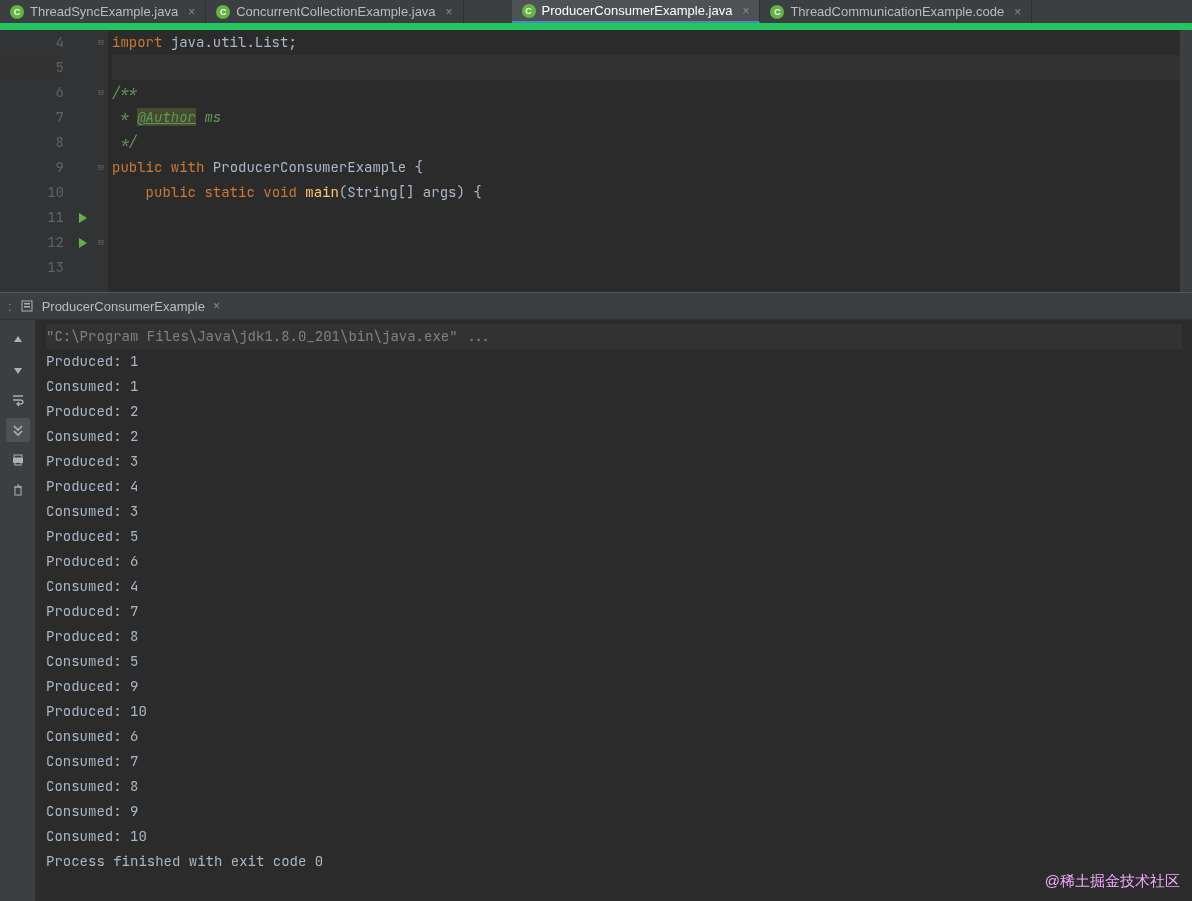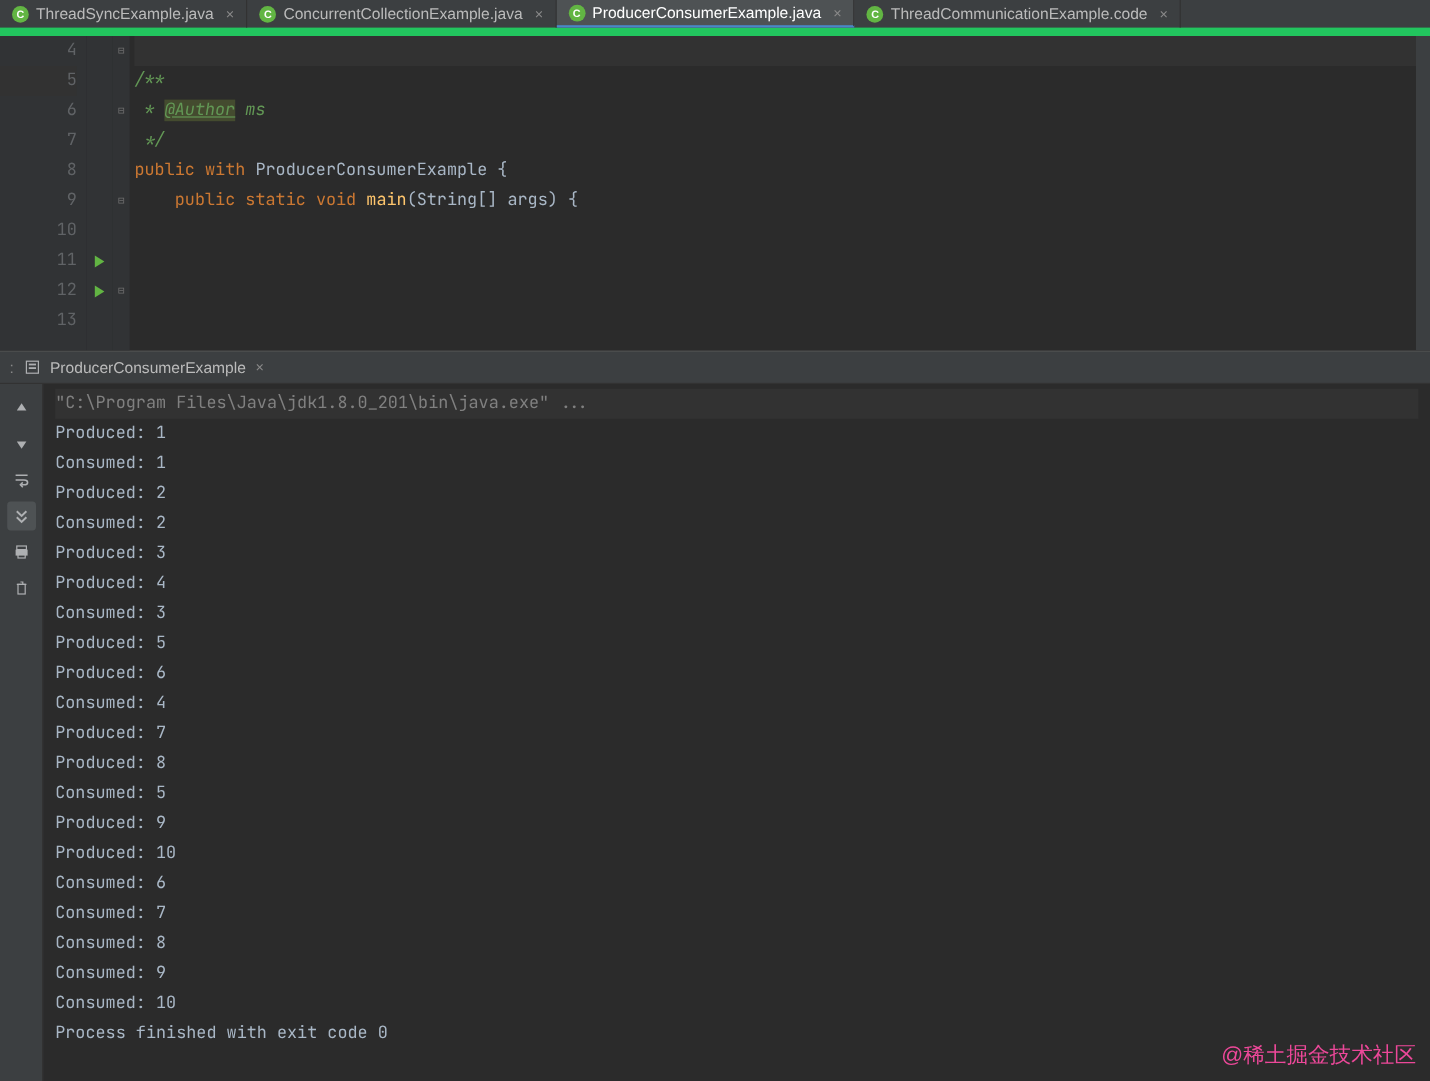--- a/index.html
+++ b/index.html
@@ -30,20 +30,21 @@
     padding: 0 10px;
     color: #bbbbbb;
     border-right: 1px solid #323232;
     cursor: pointer;
     white-space: nowrap;
   }
   .tab.active {
     background: #4e5254;
     color: #ffffff;
     border-bottom: 2px solid #4a88c7;
+    margin-left: 48px;
   }
   .tab .icon-c {
     width: 14px; height: 14px; border-radius: 50%;
     background: #62b543;
     color: #fff; font-size: 9px; font-weight: bold;
     display: flex; align-items: center; justify-content: center;
     flex-shrink: 0;
   }
   .tab .icon-c::before { content: "C"; }
   .tab .close-x {
@@ -135,21 +136,21 @@
     font-family: "JetBrains Mono", Consolas, monospace;
     font-size:14px;
     line-height:25px;
     padding:4px 10px;
     white-space:pre;
     color:#a9b7c6;
     overflow:hidden;
   }
   .console .cmd{color:#808080;background:#323232;}
   .watermark{
-    position:absolute;right:12px;bottom:10px;color:#ec4899;font-size:18px;
+    position:absolute;right:12px;bottom:10px;color:#f0abfc;font-size:15px;
   }
 </style>
 </head>
 <body>
 
 <div class="tabs">
   <div class="tab">
     <span class="icon-c"></span>
     <span>ThreadSyncExample.java</span>
     <span class="close-x">×</span>
@@ -206,20 +207,21 @@
       <div>⊟</div>
       <div></div>
       <div></div>
       <div>⊟</div>
       <div></div>
       <div></div>
       <div>⊟</div>
       <div></div>
     </div>
   <div class="code" id="codebody">
+      <div class="line"><span class="kw">import</span><span class="p"> java.util.List;</span></div>
       <div class="line hl-line"></div>
       <div class="line"><span class="cmt-doc">/**</span></div>
       <div class="line"><span class="cmt-doc"> * </span><span class="tag">@Author</span><span class="cmt-doc"> ms</span></div>
       <div class="line"><span class="cmt-doc"> */</span></div>
       <div class="line"><span class="kw">public</span><span class="p"> </span><span class="kw">with</span><span class="p"> </span><span class="cls">ProducerConsumerExample</span><span class="p"> {</span></div>
       <div class="line"><span class="p">    </span><span class="kw">public</span><span class="p"> </span><span class="kw">static</span><span class="p"> </span><span class="kw">void</span><span class="p"> </span><span class="func">main</span><span class="p">(String[] args) {</span></div>
     </div>
   <div class="editor-scrollbar"></div>
 </div>
 

